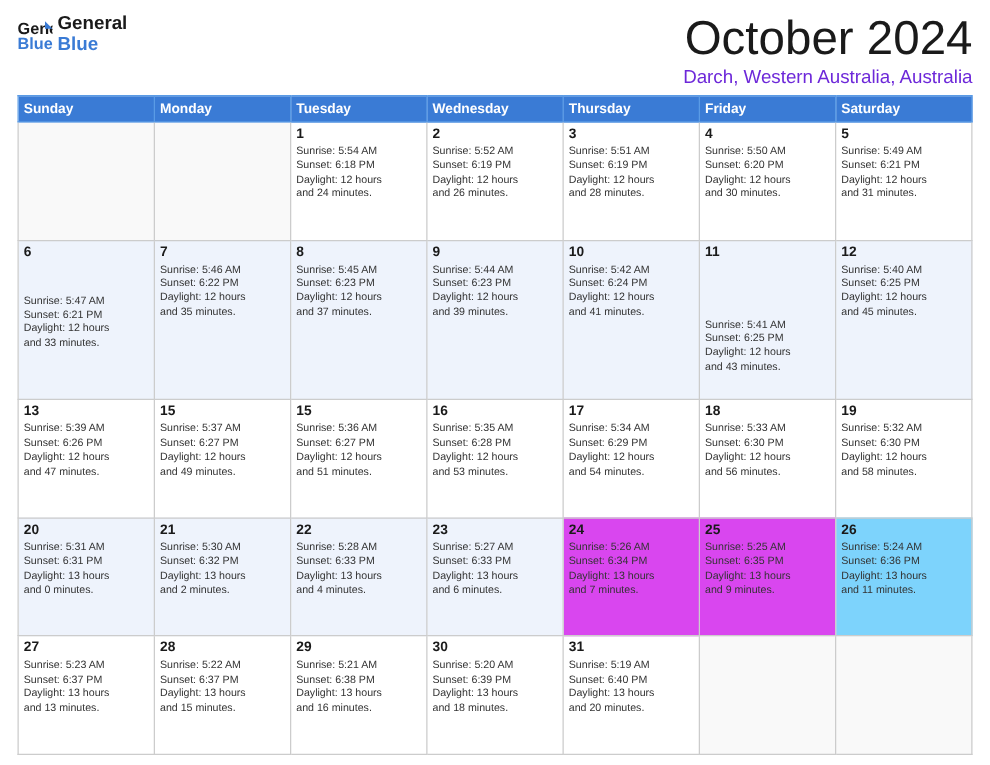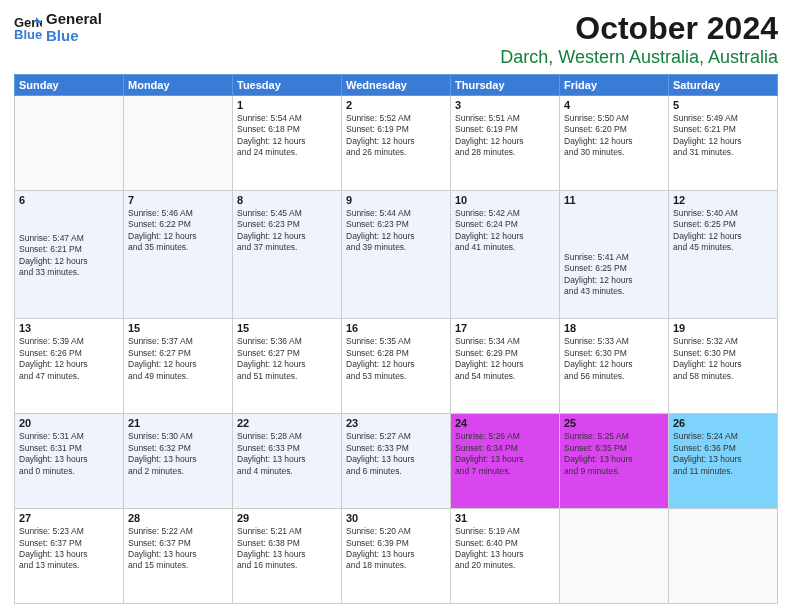--- a/index.html
+++ b/index.html
@@ -30,27 +30,27 @@
       gap: 4px;
     }
     .logo-icon {
       width: 28px;
       height: 28px;
     }
     .title-block {
       text-align: right;
     }
     .month-title {
-      font-size: 32px;
+      font-size: 38px;
       color: #1a1a1a;
-      font-weight: bold;
+      font-weight: normal;
     }
     .subtitle {
-      font-size: 18px;
-      color: #15803d;
+      font-size: 15px;
+      color: #6d28d9;
     }
     .calendar {
       flex: 1;
       border: 1px solid #ccc;
       border-collapse: collapse;
       width: 100%;
       table-layout: fixed;
       padding-left: 36px;
     }
     .calendar th {

